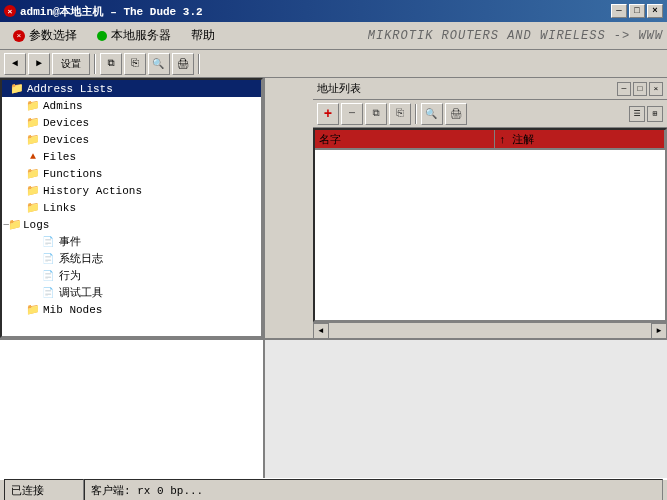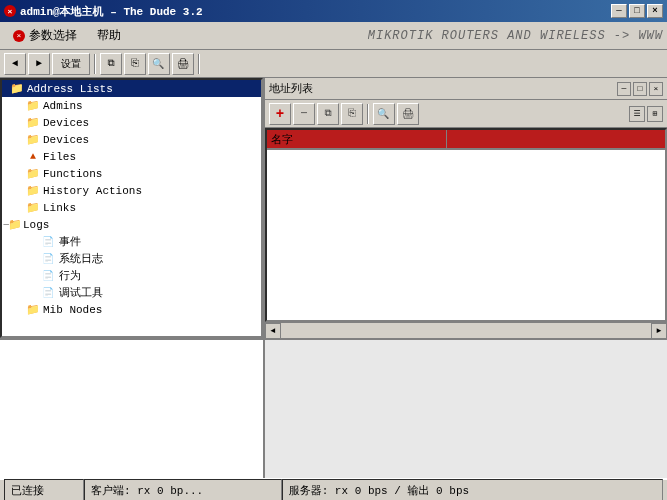--- a/index.html
+++ b/index.html
@@ -198,20 +198,21 @@
       border-top: 2px solid #808080;
       position: relative;
       overflow: hidden;
     }
 
     
     #right-panel {
       flex: 1;
       display: flex;
       flex-direction: column;
+      margin-left: 48px;
     }
 
     #address-list-header {
       background: #d4d0c8;
       height: 22px;
       display: flex;
       align-items: center;
       justify-content: space-between;
       padding: 0 4px;
       border-bottom: 1px solid #808080;
@@ -355,20 +356,24 @@
     <div class="win-btn">─</div>
     <div class="win-btn">□</div>
     <div class="win-btn">×</div>
   </div>
 </div>
 
 <div id="menu-bar">
   <div class="menu-item-btn">
     <span class="menu-x">×</span>
     <span>参数选择</span>
+  </div>
+  <div class="menu-item-btn">
+    <span class="menu-dot"></span>
+    <span>本地服务器</span>
   </div>
   <div class="menu-item-btn">
     <span>帮助</span>
   </div>
   <div id="brand-text">MIKROTIK ROUTERS AND WIRELESS -&gt; WWW</div>
 </div>
 
 <div id="toolbar">
   <div class="toolbar-btn">◄</div>
   <div class="toolbar-btn">►</div>
@@ -501,33 +506,33 @@
         <div class="addr-btn">🖨</div>
         <div style="margin-left:auto;display:flex;gap:2px;">
           <div style="width:16px;height:16px;background:#d4d0c8;border:1px solid #808080;font-size:8px;display:flex;align-items:center;justify-content:center;cursor:pointer;">☰</div>
           <div style="width:16px;height:16px;background:#d4d0c8;border:1px solid #808080;font-size:8px;display:flex;align-items:center;justify-content:center;cursor:pointer;">⊞</div>
         </div>
       </div>
 
       <div id="table-area">
         <div id="table-header">
           <div class="col-header col-name">名字</div>
+          <div class="col-header col-note">↑ 注解</div>
         </div>
         <div id="table-scroll"></div>
       </div>
 
       <div id="h-scrollbar">
         <div class="h-scroll-btn">◄</div>
         <div class="h-scroll-track"></div>
         <div class="h-scroll-btn">►</div>
       </div>
     </div>
 
     <div id="right-bottom" class="grid-bg">
     </div>
   </div>
 </div>
 
 <div id="status-bar">
   <div class="status-segment">已连接</div>
   <div class="status-segment" style="flex:1;">客户端: rx 0 bp...</div>
-  <div class="status-segment" style="flex:2;">服务器: rx 0 bps / 输出 0 bps</div>
 </div>
 
 </body></html>

